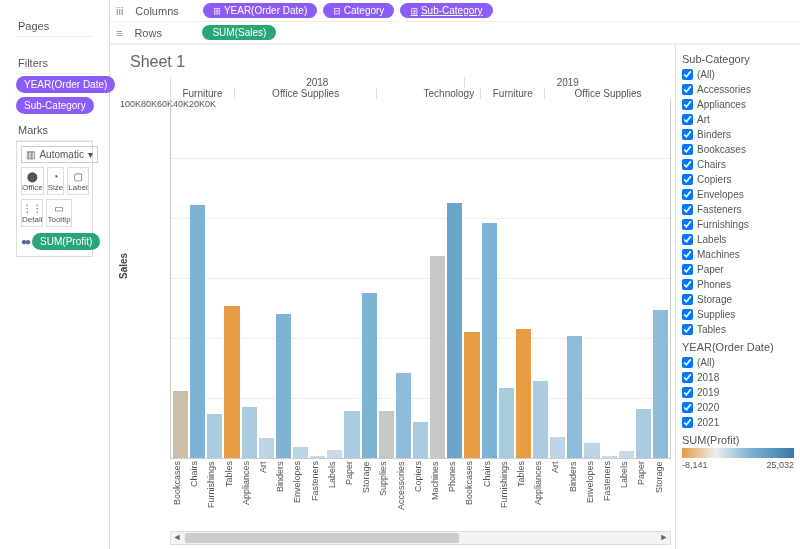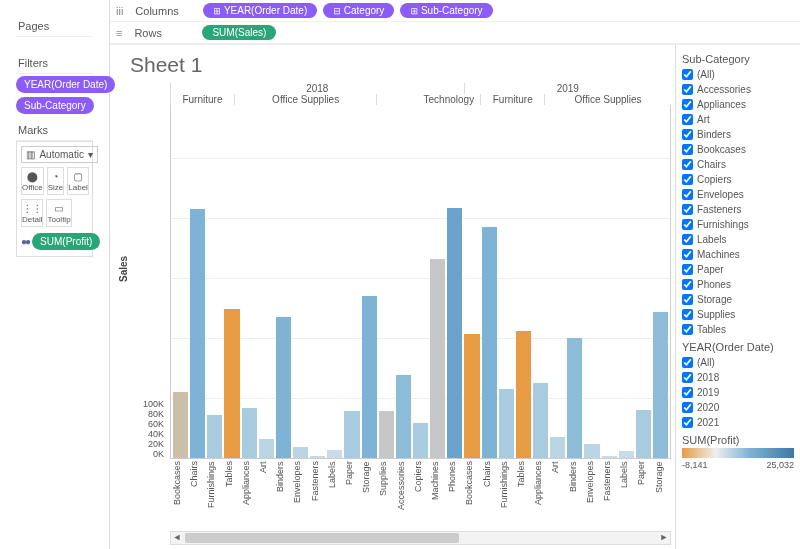--- a/index.html
+++ b/index.html
@@ -25,21 +25,21 @@
   
   .shelves { grid-column: 2 / span 2; grid-row: 1; border-bottom: 1px solid #eee; }
   .shelf { display: flex; align-items: center; gap: 8px; height: 22px; padding: 0 6px; border-bottom: 1px solid #eee; }
   .shelf-label { width: 60px; font-size: 11px; color: #555; }
   .shelf-ic { color: #888; font-size: 11px; margin-right: 4px; }
   .shelf .pill { font-size: 10px; padding: 2px 10px; }
   .field-ic { font-size: 9px; margin-right: 3px; opacity: .9; }
 
   
   .chart-area { grid-column: 2; grid-row: 2; position: relative; padding: 6px 4px 4px 10px; display: flex; flex-direction: column; }
-  .sheet-title { font-size: 21px; color: #666; font-weight: normal; margin: 2px 0 6px 10px; }
+  .sheet-title { font-size: 16px; color: #666; font-weight: normal; margin: 2px 0 6px 10px; }
   .axis-titles { text-align: center; font-size: 10px; color: #555; margin-bottom: 2px; }
   .hdr-row { display: flex; font-size: 10px; color: #555; }
   .y-gutter { width: 50px; flex-shrink: 0; }
   .hdr-cell { text-align: center; border-left: 1px solid #ddd; }
   .hdr-cell:first-child { border-left: none; }
   .chart-body { flex: 1; display: flex; min-height: 0; }
   .y-axis { width: 50px; position: relative; display: flex; flex-direction: column; justify-content: space-between; text-align: right; font-size: 9px; color: #555; padding-right: 6px; }
   .y-axis-label { position: absolute; left: -2px; top: 50%; transform: rotate(-90deg); transform-origin: left top; font-size: 10px; font-weight: bold; color: #444; }
   .plot { flex: 1; position: relative; border: 1px solid #ccc; border-top: none; display: flex; align-items: flex-end; gap: 2px; padding: 0 2px; background:
      repeating-linear-gradient(to top, transparent 0, transparent 59px, #eee 59px, #eee 60px);
@@ -109,21 +109,21 @@
         <span class="profit-dots"></span>
         <span class="pill pill-green">SUM(Profit)</span>
       </div>
     </div>
   </div>
 
   <div class="shelves">
     <div class="shelf">
       <span class="shelf-ic">iii</span>
       <span class="shelf-label">Columns</span>
-      <span id="col-pills"><span class="pill pill-blue" style="margin-right: 6px;"><span class="field-ic">⊞</span>YEAR(Order Date)</span><span class="pill pill-blue" style="margin-right: 6px;"><span class="field-ic">⊟</span>Category</span><span class="pill pill-blue" style="margin-right: 6px;"><span class="field-ic">⊞</span>Sub-Category</span></span>
+      <span id="col-pills"><span class="pill pill-blue" style="margin-right: 6px;"><span class="field-ic">⊞</span>YEAR(Order Date)</span><span class="pill pill-blue" style="margin-right: 6px;"><span class="field-ic">⊟</span>Category</span><span class="pill pill-blue" style="margin-right: 6px; text-decoration: underline;"><span class="field-ic">⊞</span>Sub-Category</span></span>
     </div>
     <div class="shelf">
       <span class="shelf-ic">≡</span>
       <span class="shelf-label">Rows</span>
       <span id="row-pills"><span class="pill pill-green">SUM(Sales)</span></span>
     </div>
   </div>
 
   <div class="chart-area">
     <div class="sheet-title">Sheet 1</div>
@@ -136,21 +136,21 @@
         <div class="y-gutter"></div>
         <div class="hdr-cell" style="flex: 4 1 0%;">Furniture</div>
         <div class="hdr-cell" style="flex: 9 1 0%;">Office Supplies</div>
         <div class="hdr-cell" style="flex: 4 1 0%; padding-left: 40px;">Technology</div>
         <div class="hdr-cell" style="flex: 4 1 0%;">Furniture</div>
         <div class="hdr-cell" style="flex: 8 1 0%;">Office Supplies</div>
       </div>
     <div class="chart-body">
       <div class="y-axis">
         <span class="y-axis-label">Sales</span>
-        <div id="y-ticks" style="display:flex;flex-direction:column;justify-content:flex-end;height:100%">
+        <div id="y-ticks" style="display:flex;flex-direction:row;justify-content:space-between;height:100%">
             <div>100K</div>
             <div>80K</div>
             <div>60K</div>
             <div>40K</div>
             <div>20K</div>
             <div>0K</div>
           </div>
       </div>
       <div class="plot" id="plot">
           <div class="bar" style="height: 18.6364%; background: rgb(203, 191, 169);"></div>

